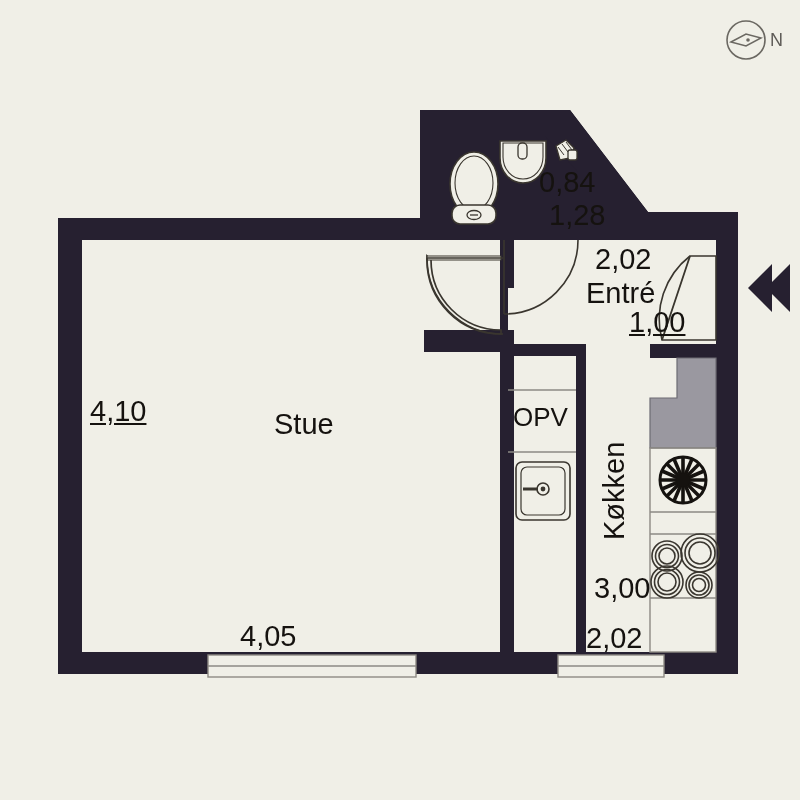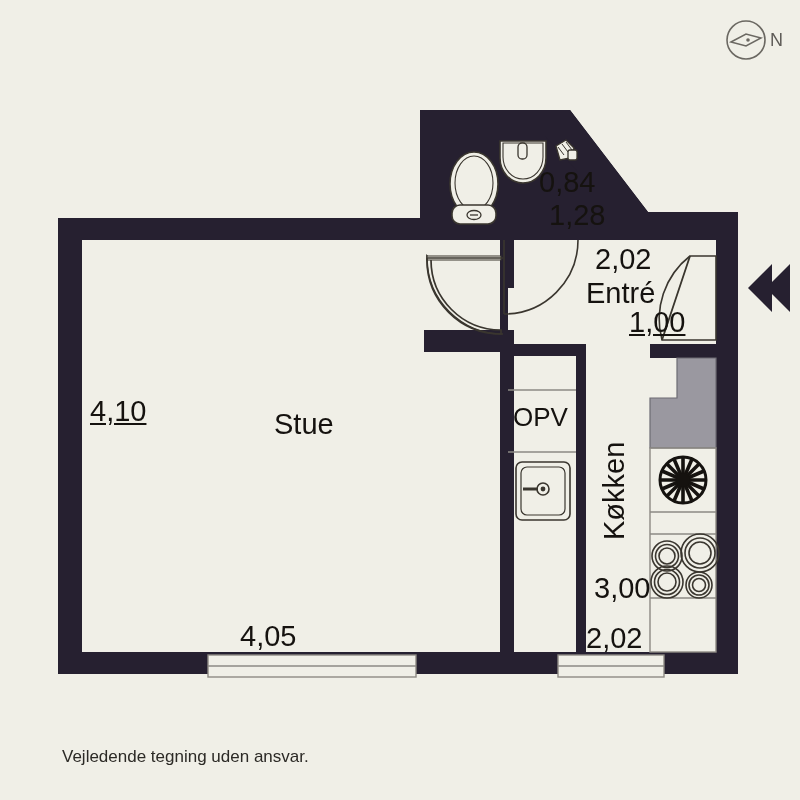--- a/index.html
+++ b/index.html
@@ -242,15 +242,14 @@
   <div class="lbl opv" style="left:513px; top:404px;">OPV</div>
 
   <div class="lbl roomname vert" style="left:600px; top:540px;">Køkken</div>
 
   <div class="lbl dim" style="left:594px; top:561px;margin-top:13px;">3,00</div>
 
   <div class="lbl dim" style="left:586px; top:624px;">2,02</div>
 
   <div class="lbl compass-n" style="left:770px; top:31px;">N</div>
 
-  <div class="lbl disclaimer" style="left:62px; top:748px;">Vejledende tegning uden ansvar.</div>
 
 </div>
 
 </body></html>

